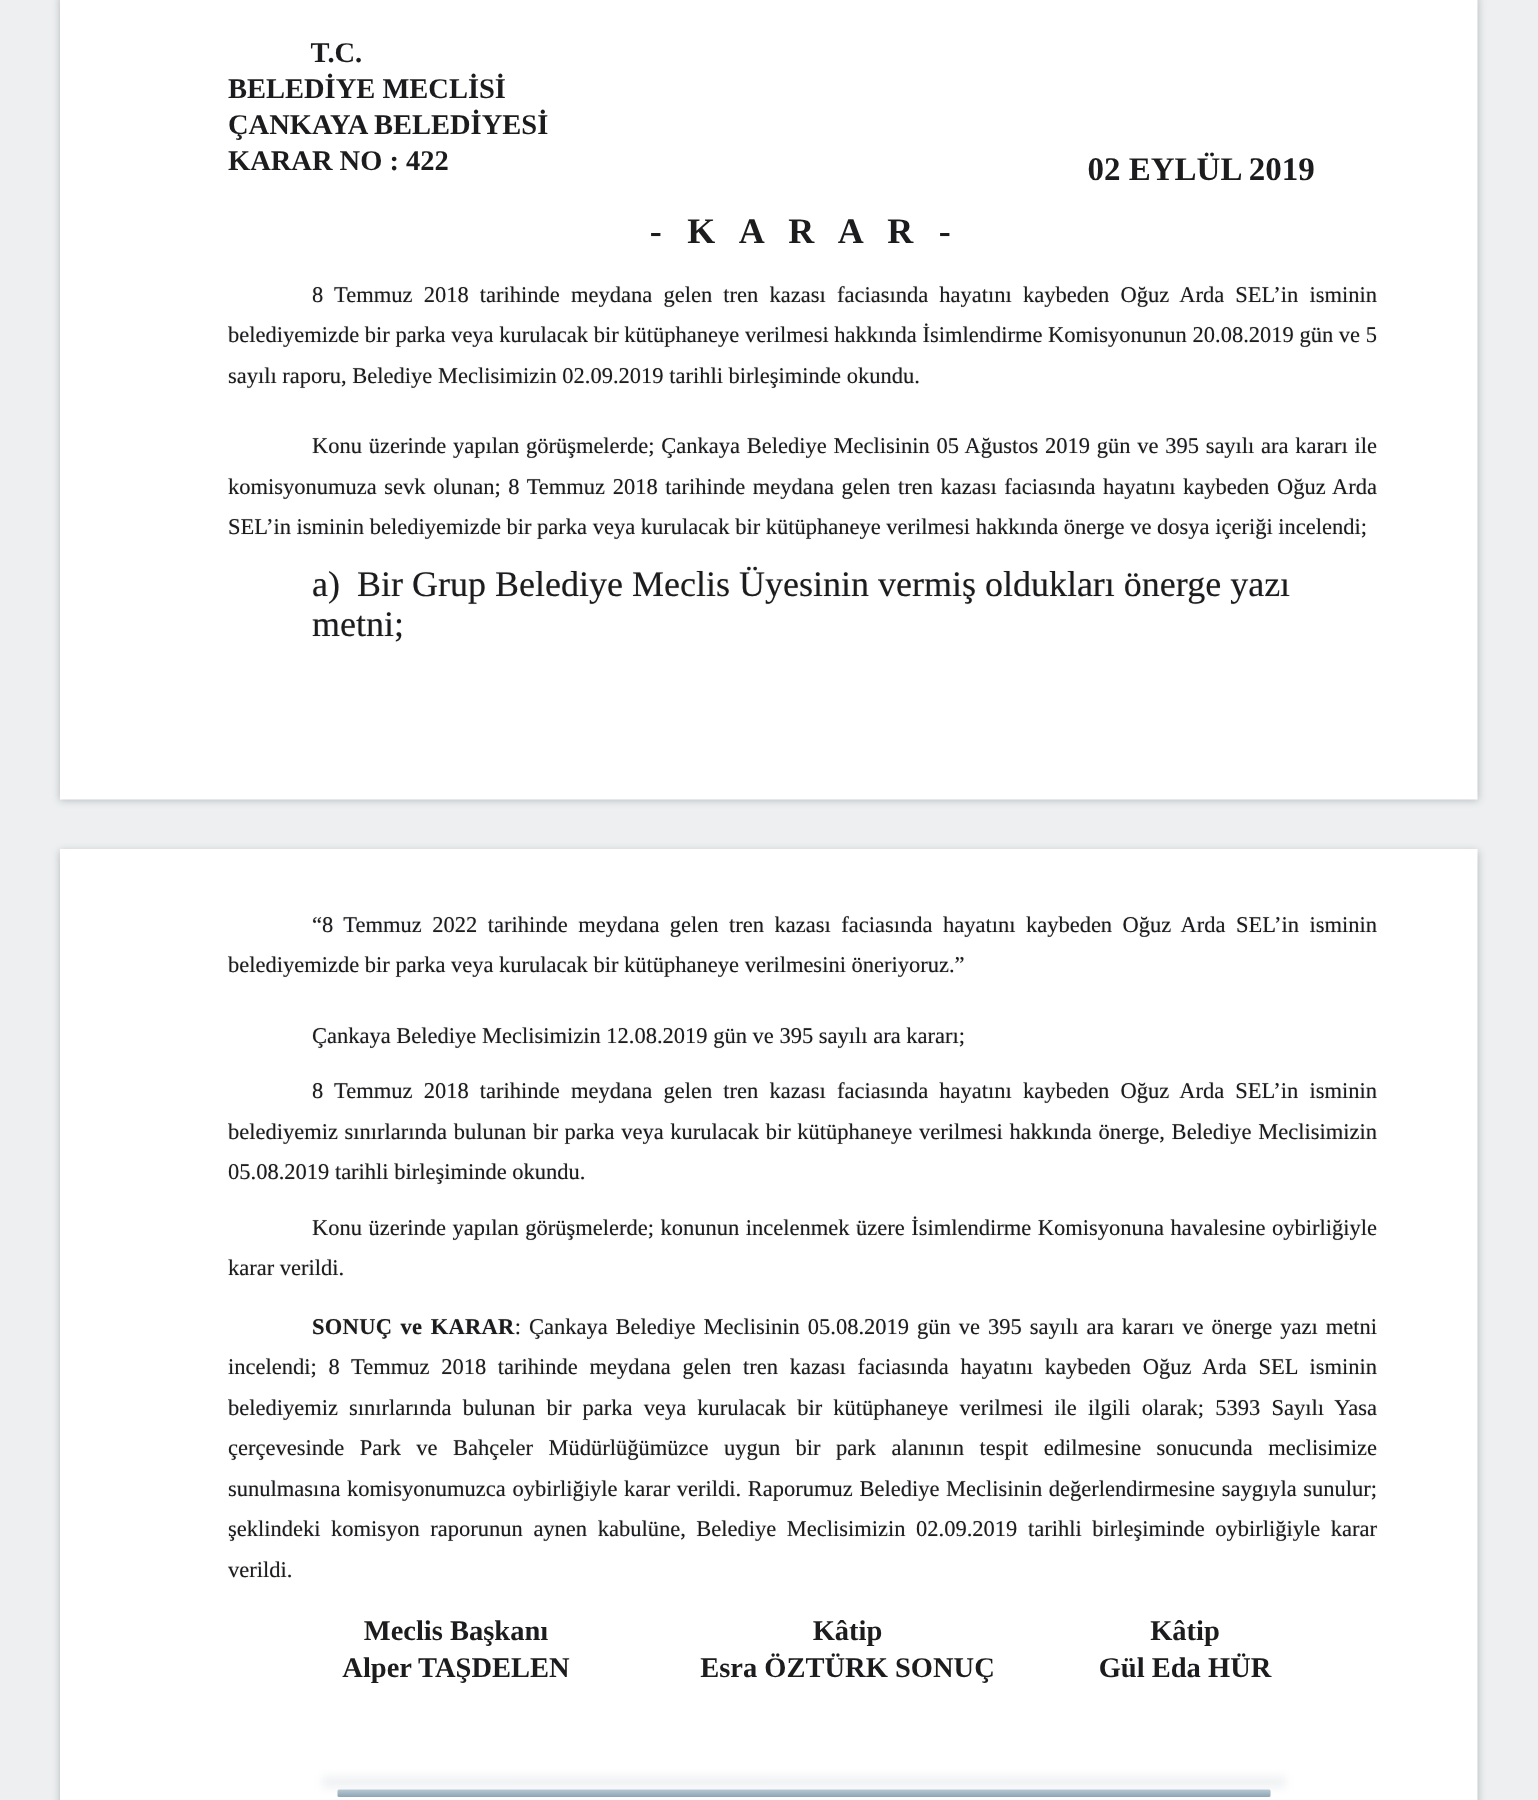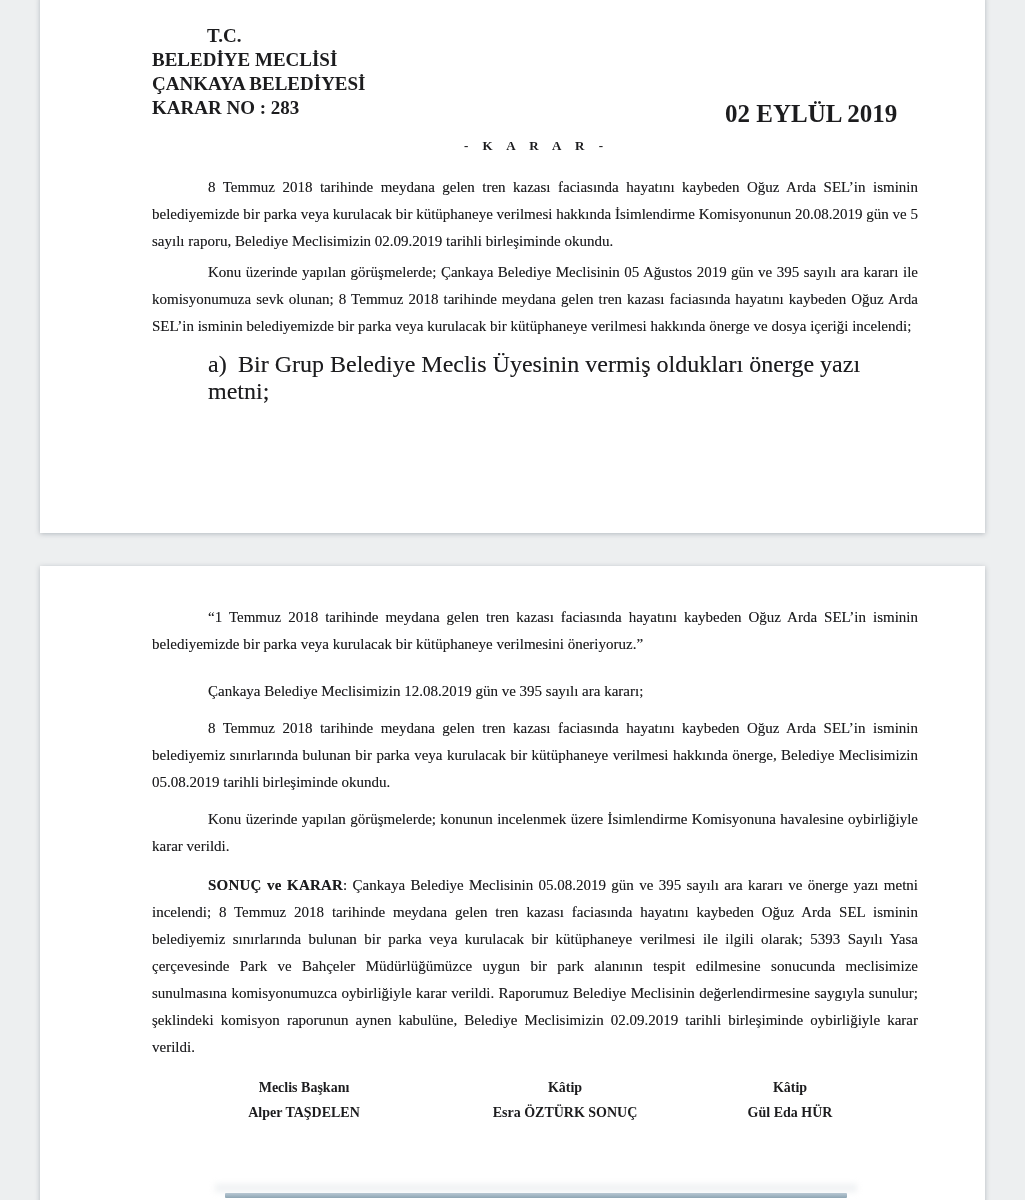--- a/index.html
+++ b/index.html
@@ -21,43 +21,43 @@
   .page2 { top: 566px; height: 640px; padding: 38px 67px 0 112px; }
 
   .letterhead { font-weight: bold; font-size: 19px; line-height: 24px; }
   .letterhead .tc { padding-left: 55px; }
 
   .date {
     position: absolute;
     left: 685px;
     top: 104px;
     font-weight: bold;
-    font-size: 25px;
+    font-size: 22px;
     white-space: nowrap;
   }
 
   .title {
-    margin-top: 12px;
+    margin-top: 22px;
     text-align: center;
     font-weight: bold;
-    font-size: 13px;
+    font-size: 24px;
     line-height: 27px;
     letter-spacing: 3px;
     word-spacing: 5px;
   }
 
   .para {
     font-size: 15px;
     line-height: 27px;
     text-align: justify;
     text-indent: 56px;
     text-shadow: 0 0 0.6px rgba(25,25,28,0.45);
   }
   .p1-first { margin-top: 15px; }
-  .p1-second { margin-top: 4px; }
+  .p1-second { margin-top: 20px; }
 
   .list-item {
     margin-top: 11px;
     font-size: 24px;
     line-height: 27px;
     padding-left: 56px;
     text-shadow: 0 0 0.6px rgba(25,25,28,0.45);
   }
   .list-item .marker { display: inline-block; width: 30px; }
 
@@ -71,21 +71,21 @@
   .signatures {
     position: relative;
     margin-top: 15px;
     height: 60px;
   }
   .sig-col {
     position: absolute;
     top: 0;
     text-align: center;
     font-weight: bold;
-    font-size: 14px;
+    font-size: 19px;
   }
   .sig-col .sig-title { line-height: 24px; }
   .sig-col .sig-name  { line-height: 25px; white-space: nowrap; }
   .sig-1 { left: 42px;  width: 220px; }
   .sig-2 { left: 300px; width: 226px; }
   .sig-3 { left: 528px; width: 220px; }
 
   .bottom-rule {
     position: absolute;
     left: 185px;
@@ -106,34 +106,34 @@
 </head>
 <body>
 
 <div class="viewer">
 
   <div class="page page1">
     <div class="letterhead">
       <div class="tc">T.C.</div>
       <div>BELEDİYE MECLİSİ</div>
       <div>ÇANKAYA BELEDİYESİ</div>
-      <div>KARAR NO : 283</div>
+      <div>KARAR NO : 422</div>
     </div>
     <div class="date">02 EYLÜL 2019</div>
 
     <div class="title">- K A R A R -</div>
 
     <p class="para p1-first">8 Temmuz 2018 tarihinde meydana gelen tren kazası faciasında hayatını kaybeden Oğuz Arda SEL’in isminin belediyemizde bir parka veya kurulacak bir kütüphaneye verilmesi hakkında İsimlendirme Komisyonunun 20.08.2019 gün ve 5 sayılı raporu, Belediye Meclisimizin 02.09.2019 tarihli birleşiminde okundu.</p>
     <p class="para p1-second">Konu üzerinde yapılan görüşmelerde; Çankaya Belediye Meclisinin 05 Ağustos 2019 gün ve 395 sayılı ara kararı ile komisyonumuza sevk olunan; 8 Temmuz 2018 tarihinde meydana gelen tren kazası faciasında hayatını kaybeden Oğuz Arda SEL’in isminin belediyemizde bir parka veya kurulacak bir kütüphaneye verilmesi hakkında önerge ve dosya içeriği incelendi;</p>
 
     <p class="list-item"><span class="marker">a)</span><span>Bir Grup Belediye Meclis Üyesinin vermiş oldukları önerge yazı metni;</span></p>
   </div>
 
   <div class="page page2">
-    <p class="para quote">“1 Temmuz 2018 tarihinde meydana gelen tren kazası faciasında hayatını kaybeden Oğuz Arda SEL’in isminin belediyemizde bir parka veya kurulacak bir kütüphaneye verilmesini öneriyoruz.”</p>
+    <p class="para quote">“8 Temmuz 2022 tarihinde meydana gelen tren kazası faciasında hayatını kaybeden Oğuz Arda SEL’in isminin belediyemizde bir parka veya kurulacak bir kütüphaneye verilmesini öneriyoruz.”</p>
     <p class="para p2-aradecision">Çankaya Belediye Meclisimizin 12.08.2019 gün ve 395 sayılı ara kararı;</p>
     <p class="para p2-b">8 Temmuz 2018 tarihinde meydana gelen tren kazası faciasında hayatını kaybeden Oğuz Arda SEL’in isminin belediyemiz sınırlarında bulunan bir parka veya kurulacak bir kütüphaneye verilmesi hakkında önerge, Belediye Meclisimizin 05.08.2019 tarihli birleşiminde okundu.</p>
     <p class="para p2-c">Konu üzerinde yapılan görüşmelerde; konunun incelenmek üzere İsimlendirme Komisyonuna havalesine oybirliğiyle karar verildi.</p>
 
     <p class="para decision"><b>SONUÇ ve KARAR</b><span>: Çankaya Belediye Meclisinin 05.08.2019 gün ve 395 sayılı ara kararı ve önerge yazı metni incelendi; 8 Temmuz 2018 tarihinde meydana gelen tren kazası faciasında hayatını kaybeden Oğuz Arda SEL isminin belediyemiz sınırlarında bulunan bir parka veya kurulacak bir kütüphaneye verilmesi ile ilgili olarak; 5393 Sayılı Yasa çerçevesinde Park ve Bahçeler Müdürlüğümüzce uygun bir park alanının tespit edilmesine sonucunda meclisimize sunulmasına komisyonumuzca oybirliğiyle karar verildi. Raporumuz Belediye Meclisinin değerlendirmesine saygıyla sunulur; şeklindeki komisyon raporunun aynen kabulüne, Belediye Meclisimizin 02.09.2019 tarihli birleşiminde oybirliğiyle karar verildi.</span></p>
 
     <div class="signatures">
       <div class="sig-col sig-1">
         <div class="sig-title">Meclis Başkanı</div>
         <div class="sig-name">Alper TAŞDELEN</div>

